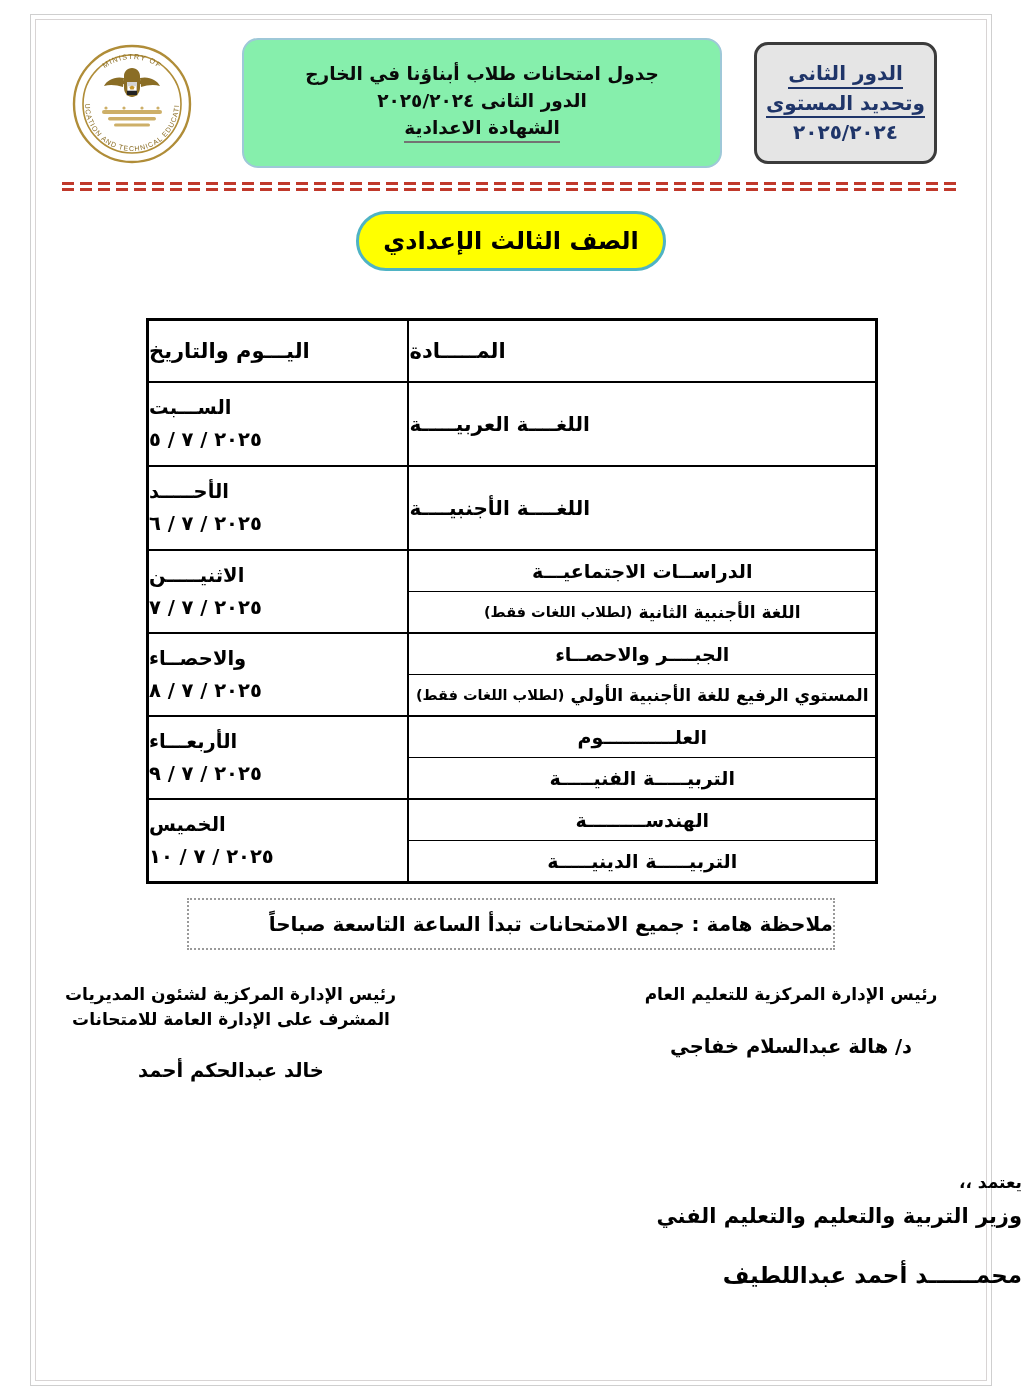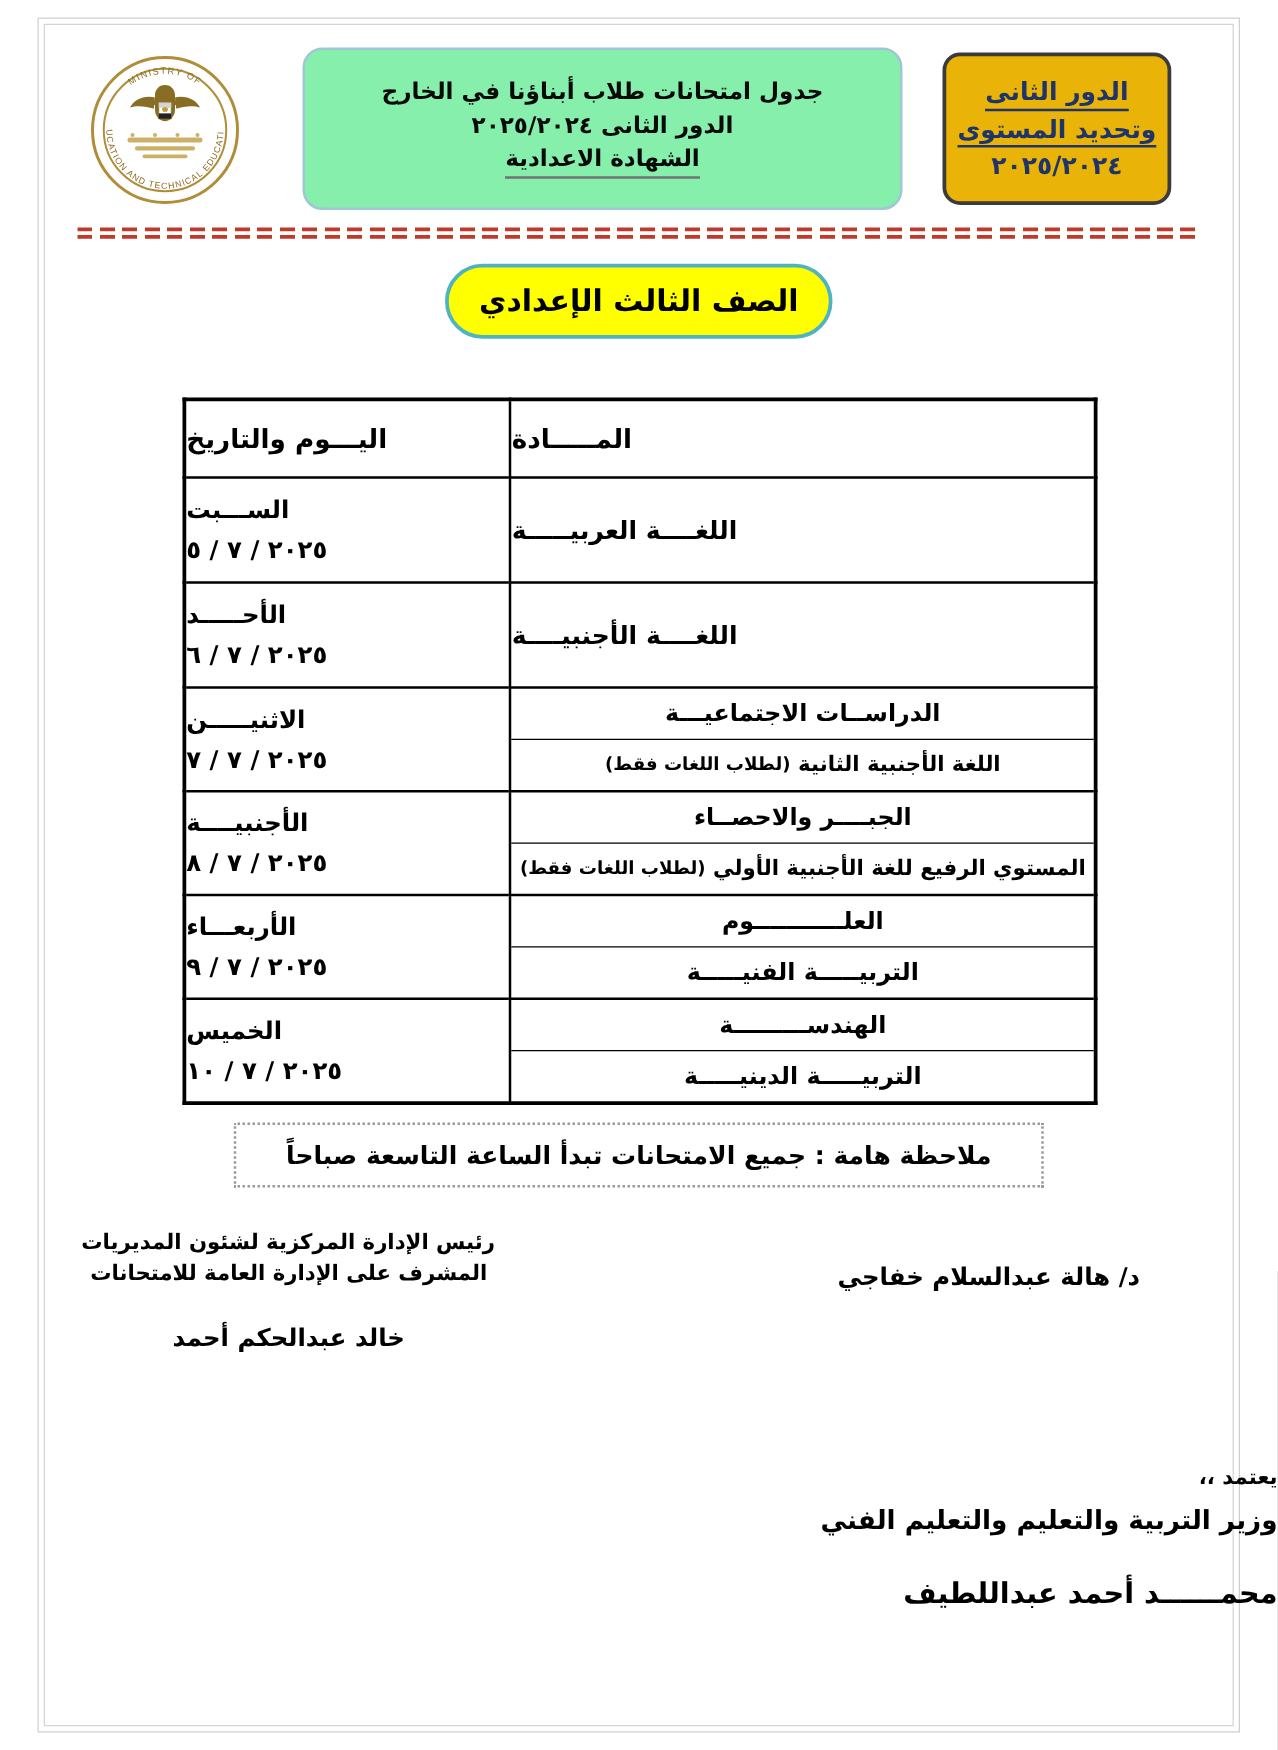--- a/index.html
+++ b/index.html
@@ -46,21 +46,21 @@
     right: 48px;
     top: 38px;
     height: 140px;
   }
   .pink-box {
     position: absolute;
     right: 37px;
     top: 4px;
     width: 183px;
     height: 122px;
-    background: #eab308;
+    background: #e5e5e5;
     border: 3px solid #3b3b3b;
     border-radius: 14px;
     box-sizing: border-box;
     display: flex;
     flex-direction: column;
     align-items: center;
     justify-content: center;
     gap: 2px;
   }
   .pink-box .ln {
@@ -211,21 +211,21 @@
   .note {
     position: absolute;
     left: 50%;
     transform: translateX(-50%);
     top: 898px;
     width: 648px;
     height: 52px;
     border: 2px dotted #9a9a9a;
     display: flex;
     align-items: center;
-    justify-content: center;
+    justify-content: flex-start;
     box-sizing: border-box;
   }
   .note .txt {
     font-weight: bold;
     font-size: 20px;
     color: #000;
     letter-spacing: -0.2px;
   }
 
   
@@ -397,21 +397,21 @@
             <td class="subj-split">
               <div class="part">
                 <span>الجبــــر والاحصــاء</span>
               </div>
               <div class="part tight">
                 <span>المستوي الرفيع للغة الأجنبية الأولي</span>
                 <span class="small">(لطلاب اللغات فقط)</span>
               </div>
             </td>
             <td class="date-cell">
-              <span class="d-day">الأجنبيــــة</span>
+              <span class="d-day">والاحصــاء</span>
               <span class="d-date">٢٠٢٥ / ٧ / ٨</span>
             </td>
           </tr>
           <tr>
             <td class="subj-split">
               <div class="part">
                 <span>العلـــــــــــوم</span>
               </div>
               <div class="part">
                 <span>التربيـــــة الفنيـــــة</span>
@@ -439,20 +439,21 @@
         </tbody>
     </table>
   </div>
 
   <div class="note">
     <div class="txt">ملاحظة هامة : جميع الامتحانات تبدأ الساعة التاسعة صباحاً</div>
   </div>
 
   <div class="signatures">
     <div class="sig-col left">
+      <div class="sig-title">رئيس الإدارة المركزية للتعليم العام</div>
       <div class="sig-name">د/ هالة عبدالسلام خفاجي</div>
     </div>
     <div class="sig-col center">
       <div class="sig-title">رئيس الإدارة المركزية لشئون المديريات</div>
       <div class="sig-title sub">المشرف على الإدارة العامة للامتحانات</div>
       <div class="sig-name">خالد عبدالحكم أحمد</div>
     </div>
   </div>
 
   <div class="approval">

